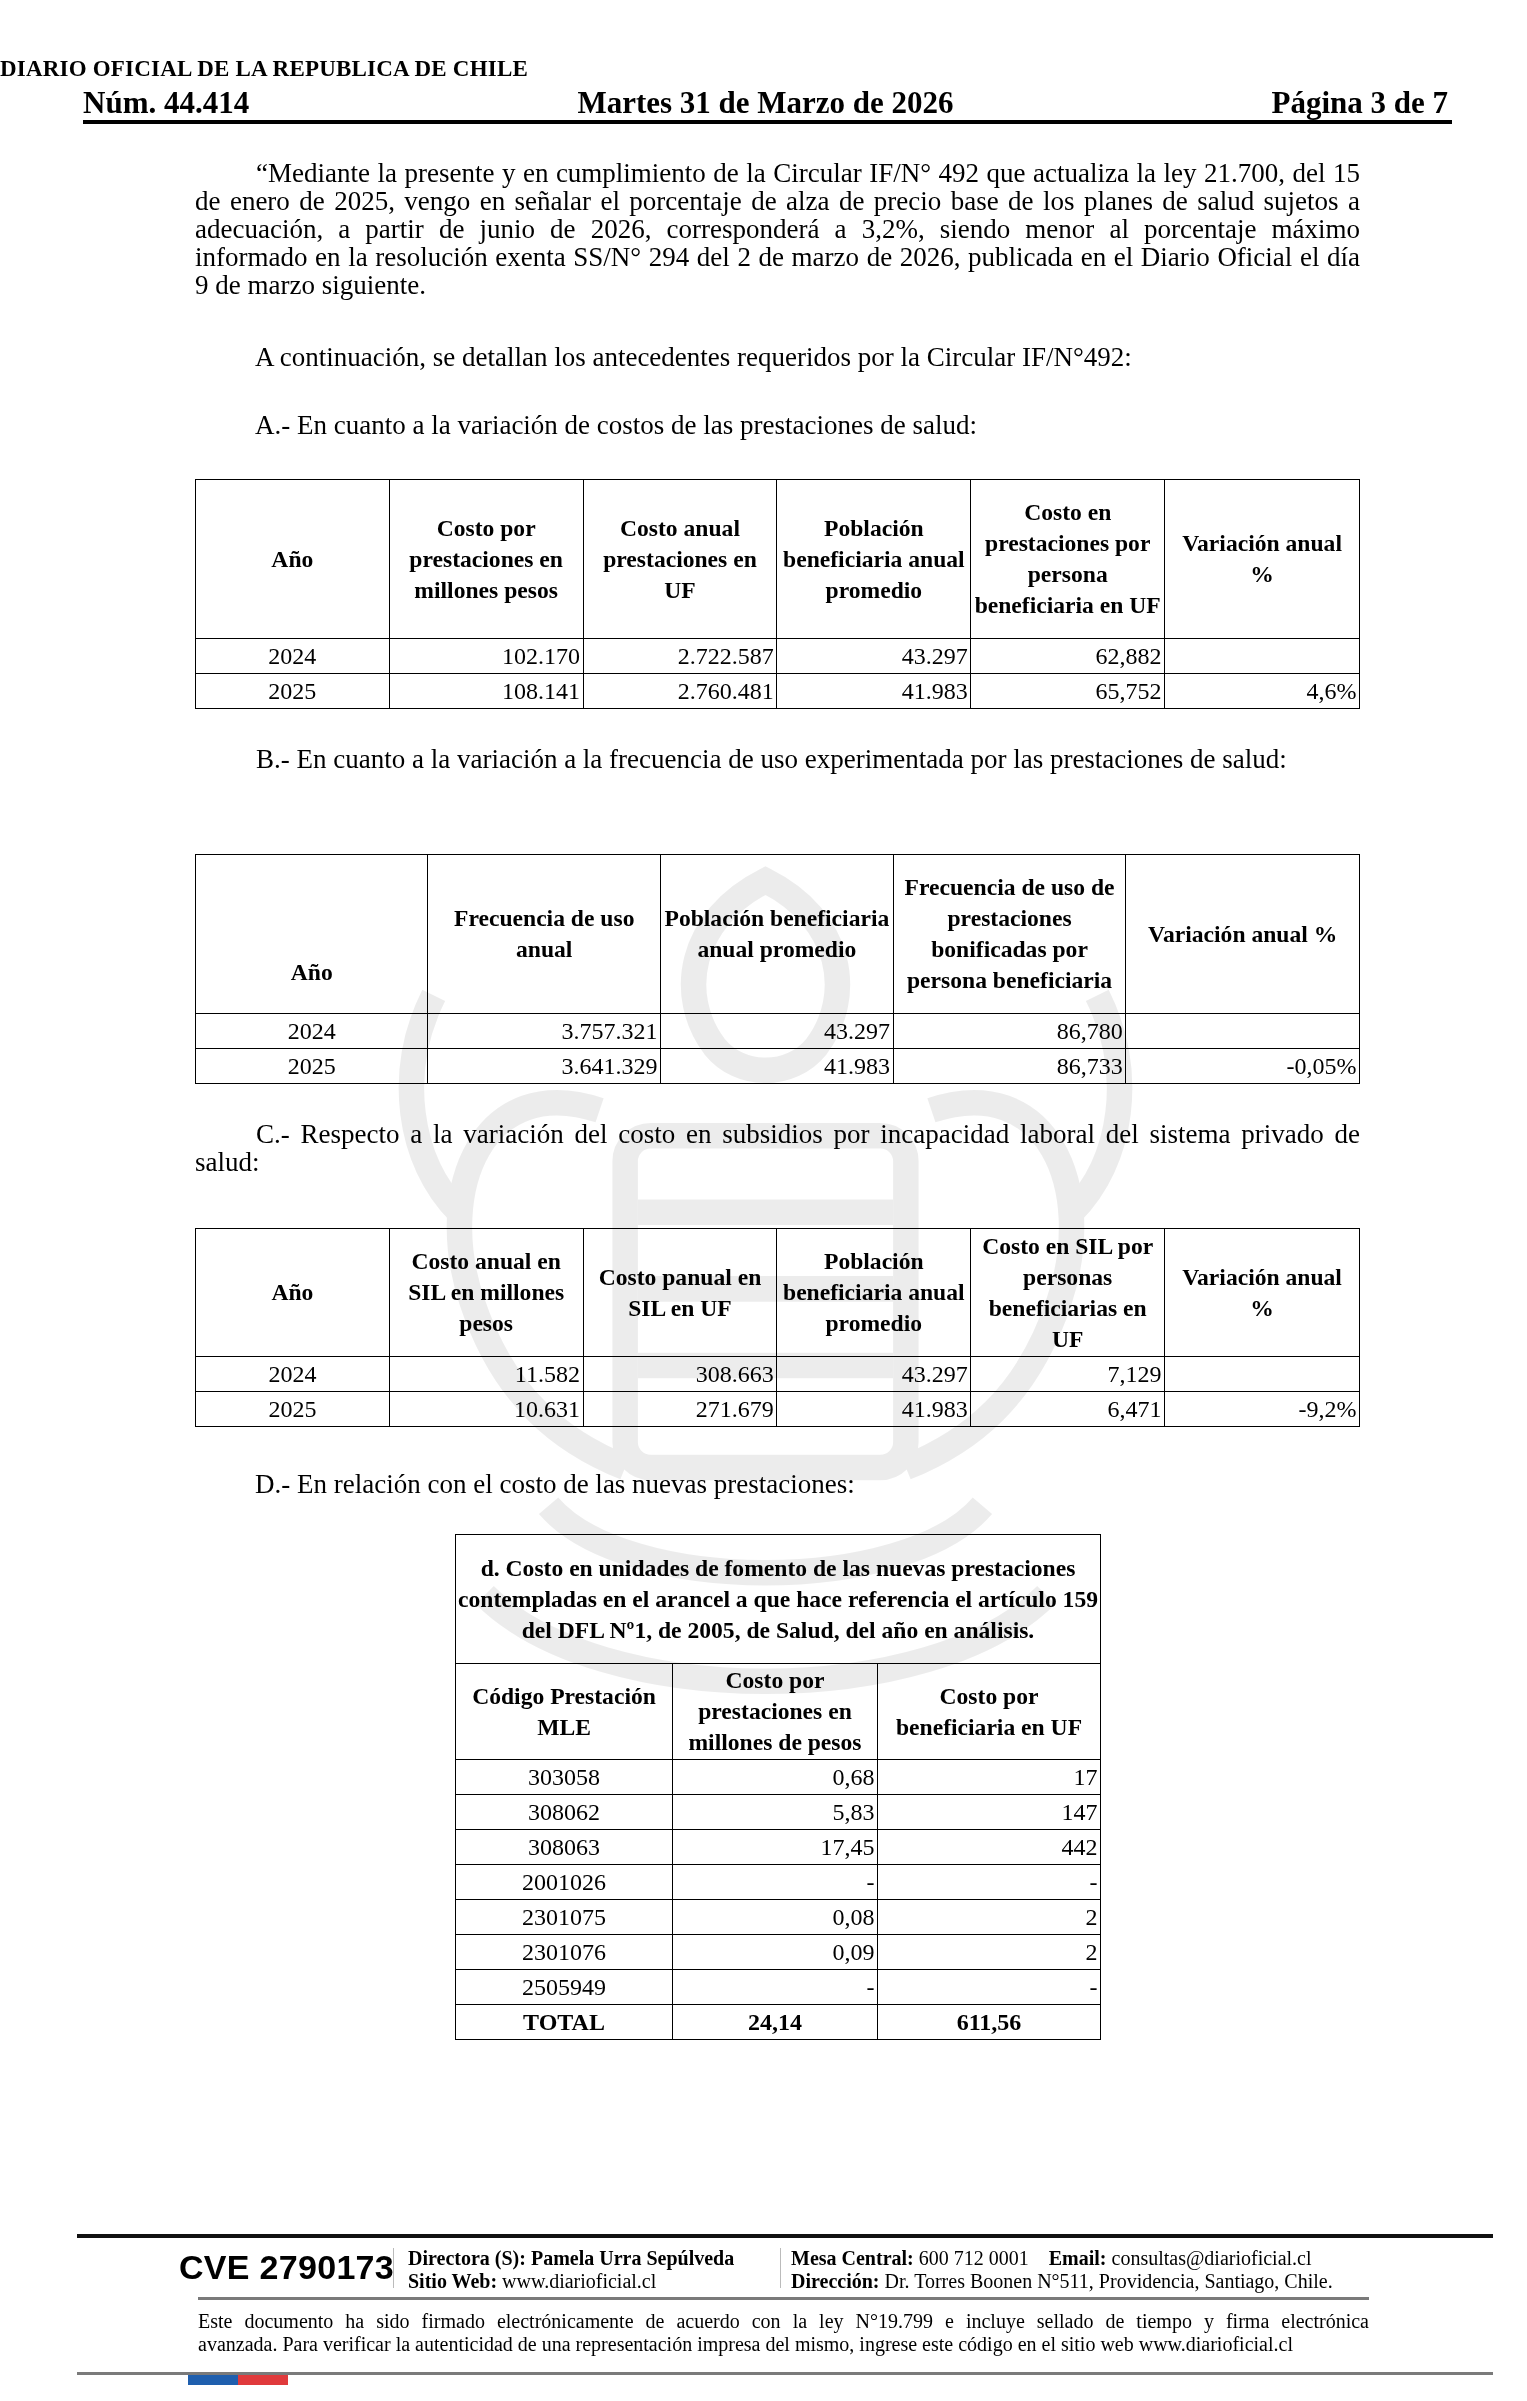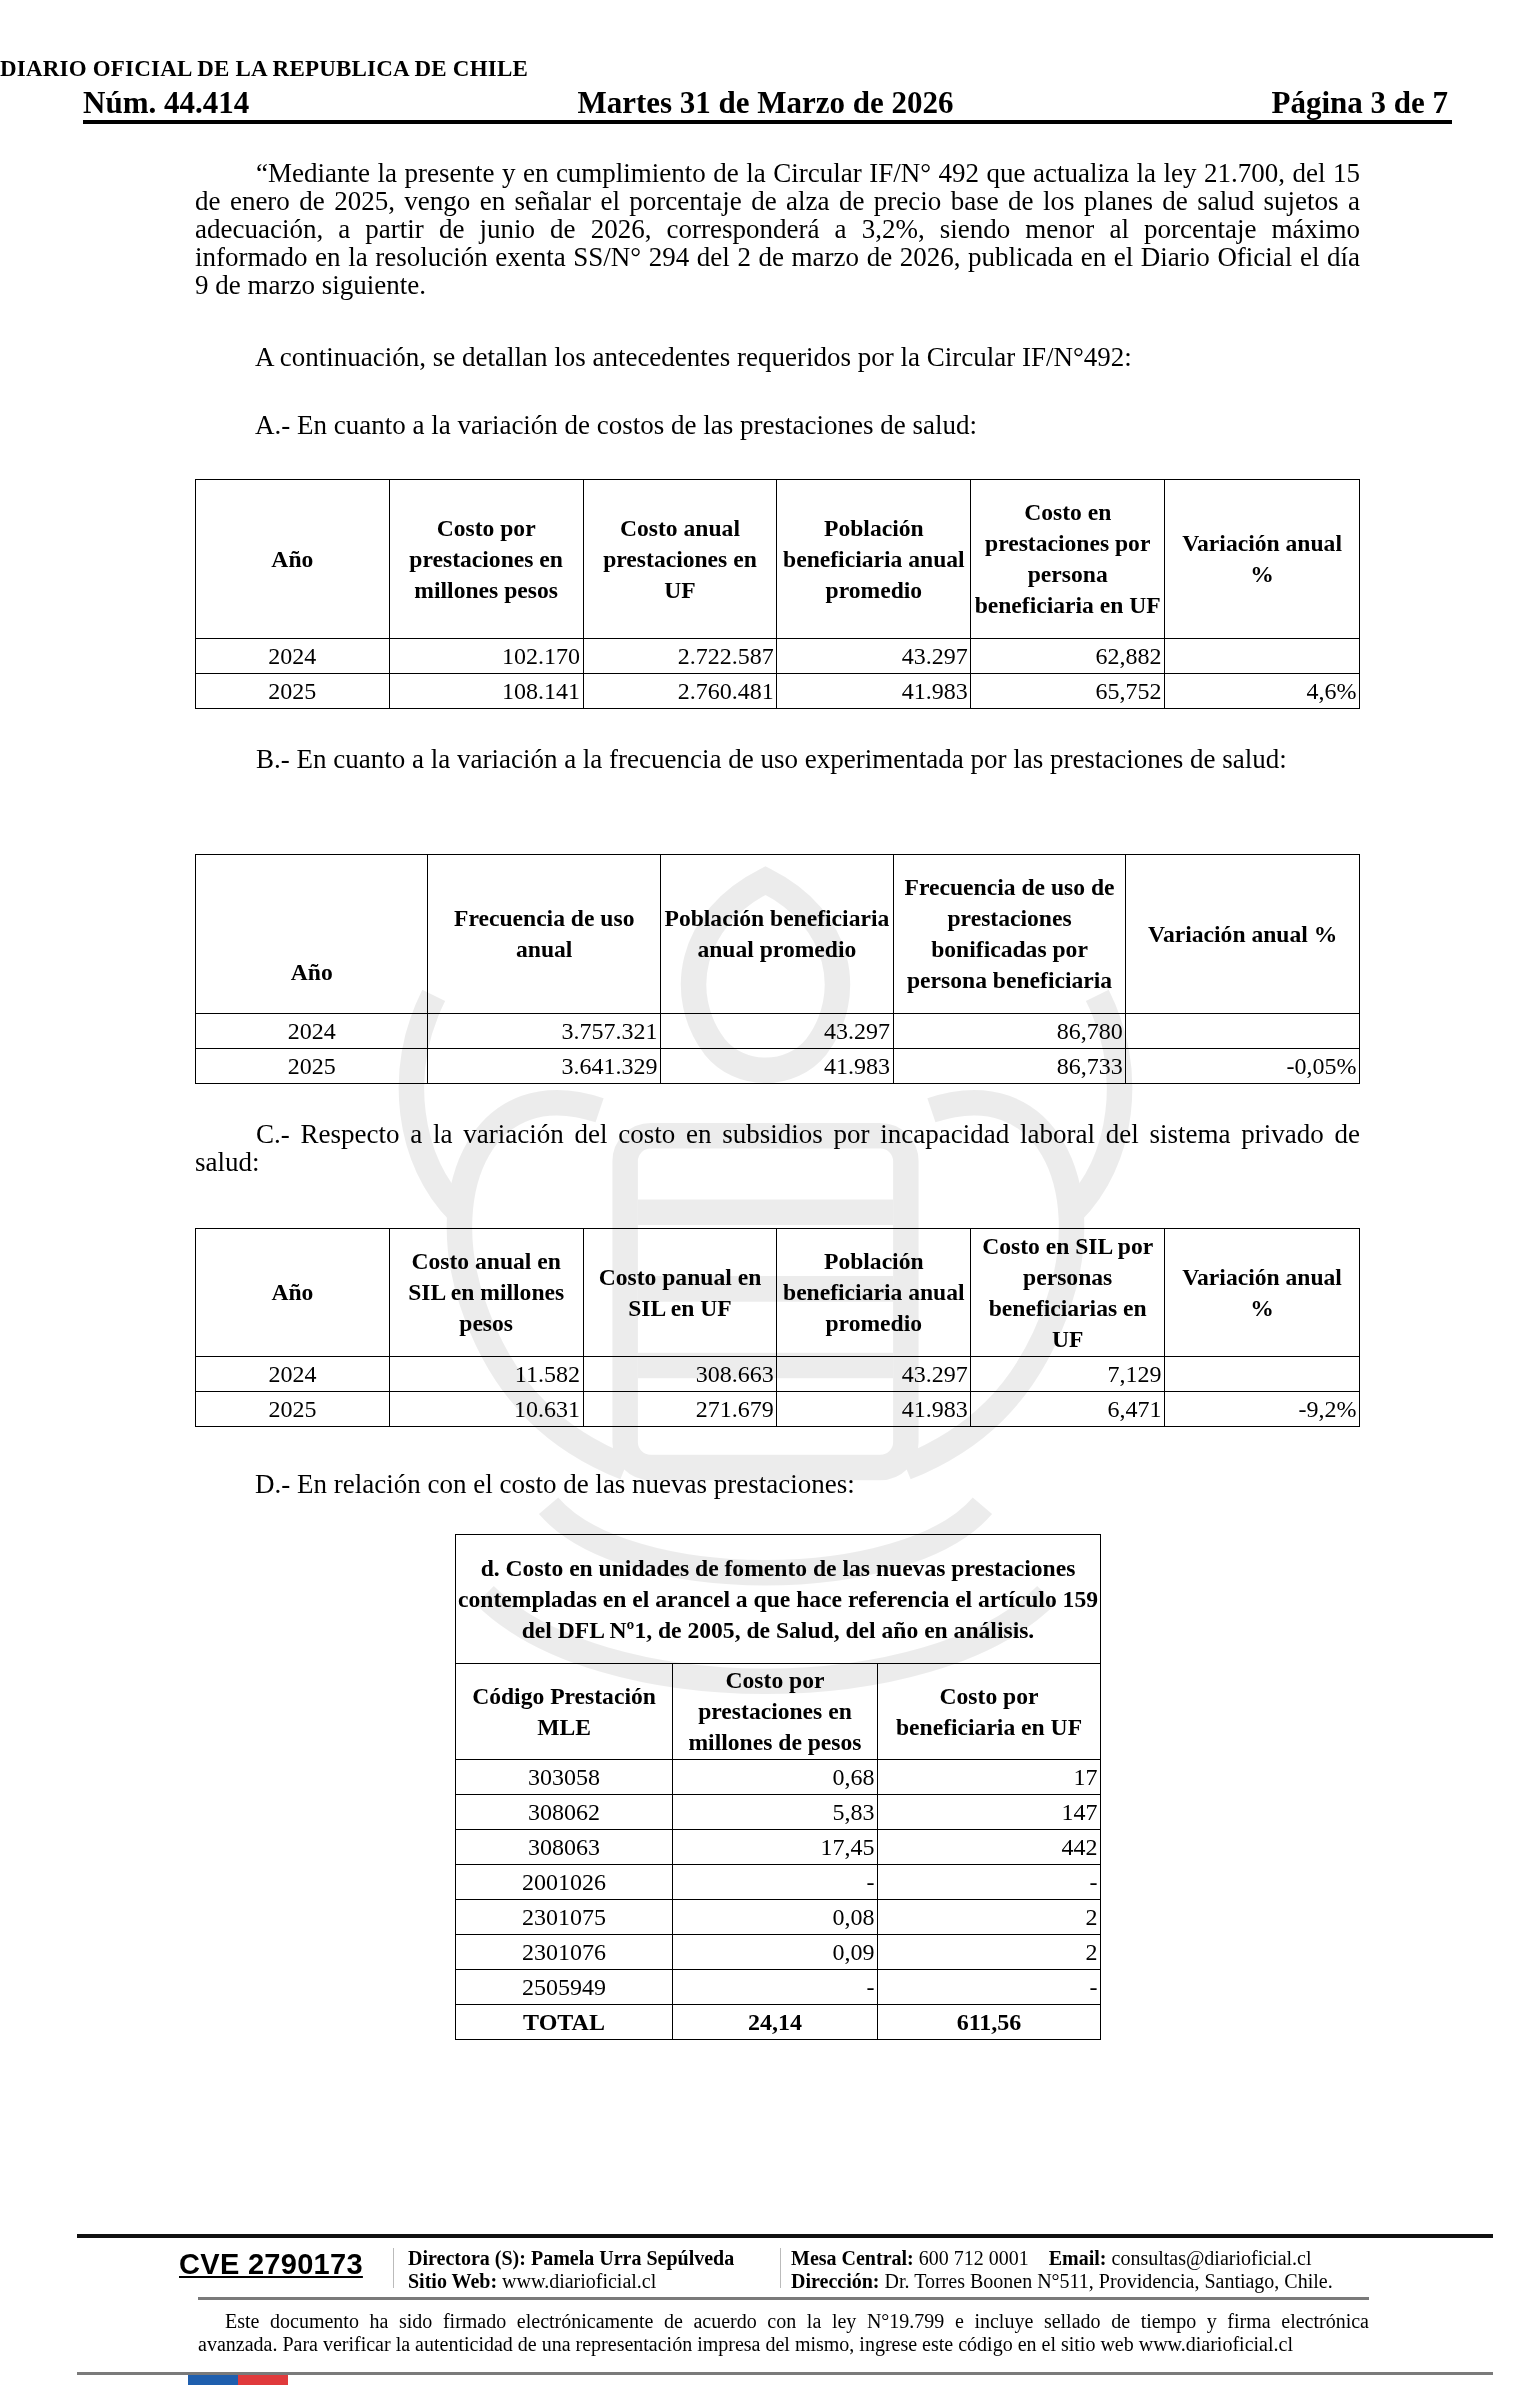--- a/index.html
+++ b/index.html
@@ -26,28 +26,28 @@
   table.dt { position: absolute; border-collapse: collapse; font-family: "Liberation Serif", "DejaVu Serif", serif; }
   table.dt th, table.dt td { border: 1.9px solid #000; padding: 0 2.6px; }
   table.dt th { font-weight: bold; font-size: 23.6px; line-height: 31px; text-align: center; vertical-align: middle; }
   table.dt td { font-size: 24px; line-height: 33px; height: 34px; text-align: right; vertical-align: middle; }
   table.dt td.c { text-align: center; }
   table.dt tr.total td { font-weight: bold; text-align: center; }
   table.dt { background: transparent; }
 
   
   .ft-rule-top { position: absolute; top: 2234px; left: 77px; width: 1416px; height: 3.8px; background: #111; }
-  .ft-cve { position: absolute; top: 2248px; left: 179px; font-family: "Liberation Sans", "DejaVu Sans", sans-serif; font-weight: bold; font-size: 29px; letter-spacing: 0.3px; text-decoration: underline; }
+  .ft-cve { position: absolute; top: 2248px; left: 179px; font-family: "Liberation Sans", "DejaVu Sans", sans-serif; font-weight: bold; font-size: 34px; letter-spacing: 0.3px; }
   .ft-sep1 { position: absolute; top: 2248px; left: 393px; width: 1.3px; height: 40px; background: #bbb; }
   .ft-sep2 { position: absolute; top: 2248px; left: 780px; width: 1.3px; height: 40px; background: #bbb; }
   .ft-col { position: absolute; font-size: 20px; line-height: 23px; white-space: nowrap; }
   .ft-col b { font-weight: bold; }
   .ft-rule-mid { position: absolute; top: 2297px; left: 198px; width: 1171px; height: 2.6px; background: #7a7a7a; }
   .ft-note { position: absolute; top: 2310px; left: 198px; width: 1171px; font-size: 20px; line-height: 23px; text-align: justify; }
-  .ft-note .last { text-align-last: justify; margin-left: 27px; }
+  .ft-note .last { text-align-last: justify; }
   .ft-rule-bot { position: absolute; top: 2372px; left: 77px; width: 1416px; height: 2.6px; background: #7a7a7a; }
   .flag-blue { position: absolute; top: 2375px; left: 188px; width: 50px; height: 10.2px; background: #1f5fae; }
   .flag-red { position: absolute; top: 2375px; left: 238px; width: 50px; height: 10.2px; background: #e03a3c; }
 </style>
 </head>
 <body>
 
 <svg class="watermark" viewBox="0 0 1280 1500">
   <g fill="none" stroke="#000" stroke-width="40">
     <path d="M640 120 C520 180 500 300 560 380 C600 430 680 430 720 380 C780 300 760 180 640 120 Z"></path>

